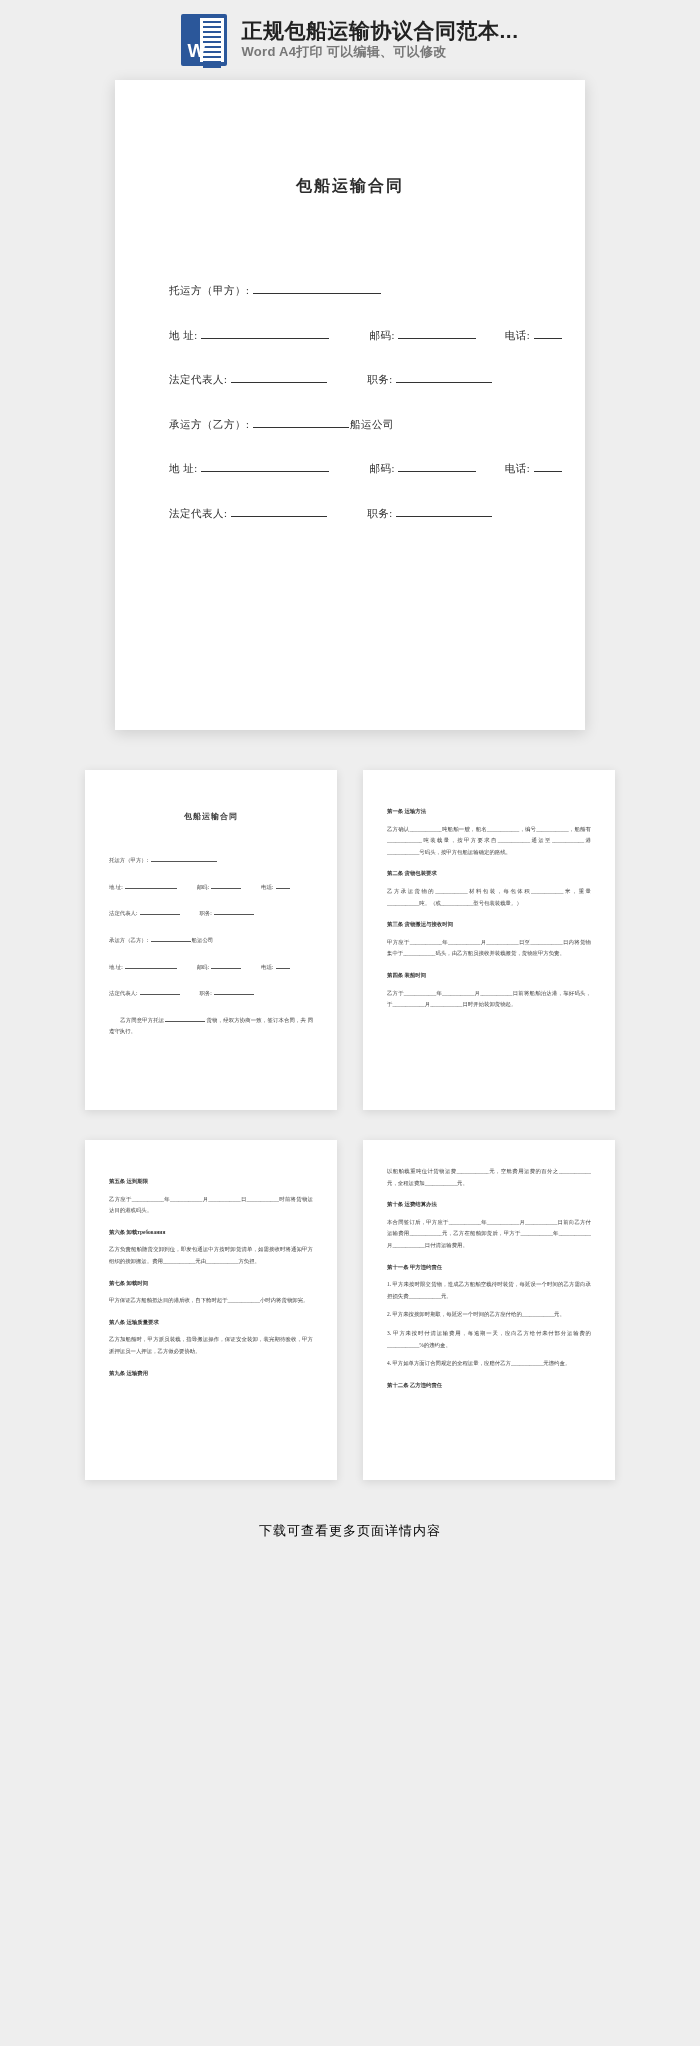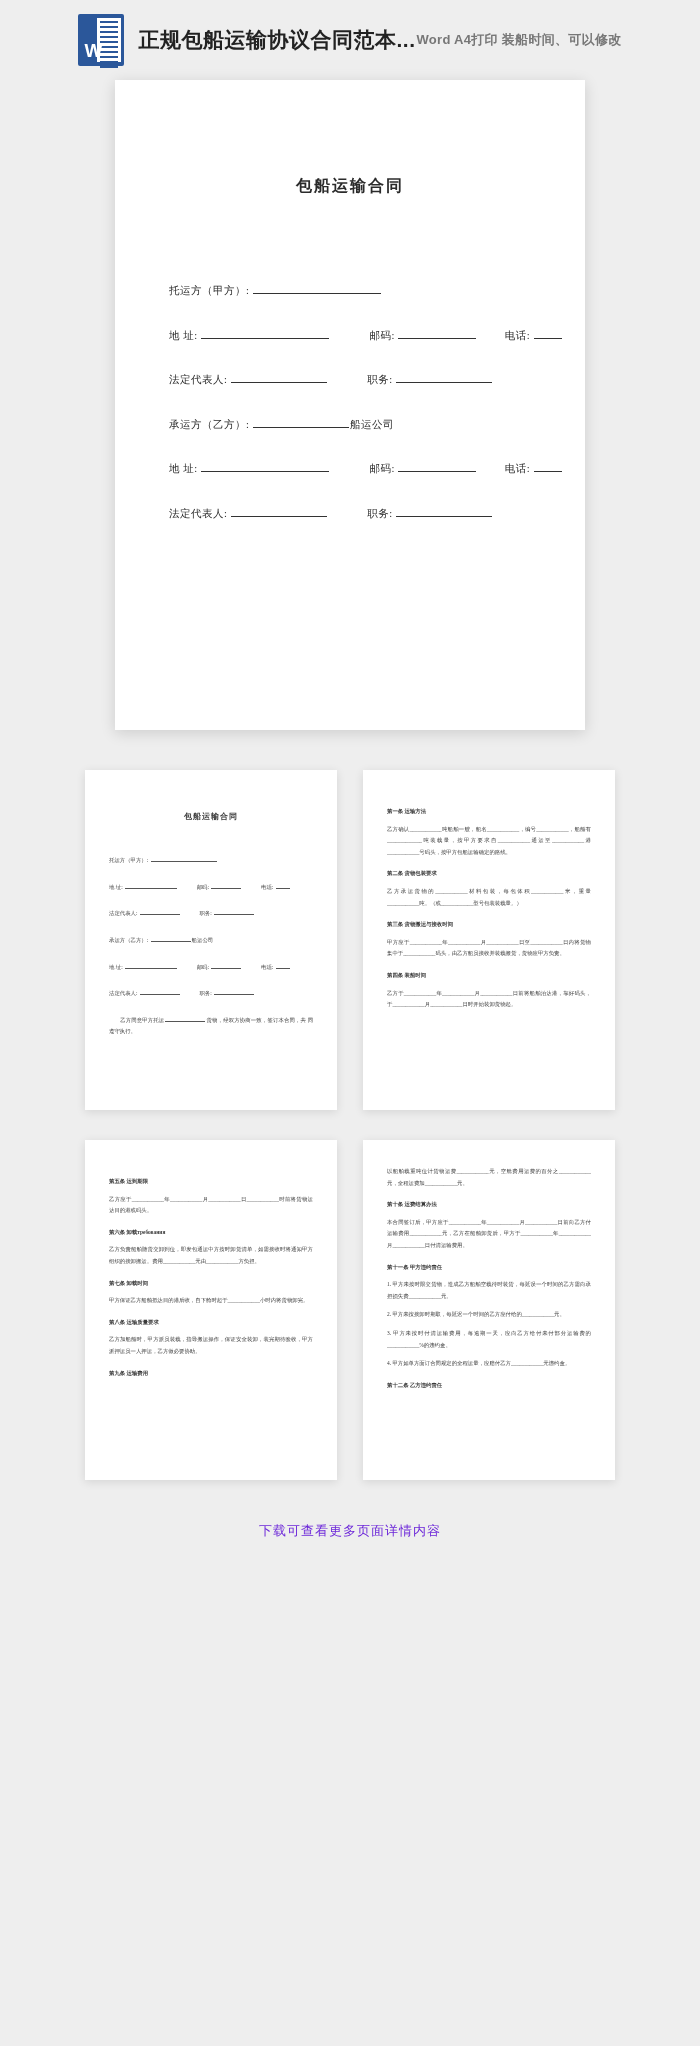--- a/index.html
+++ b/index.html
@@ -44,21 +44,21 @@
     position: absolute;
     left: 4px; bottom: 6px;
     width: 22px;
     text-align: center;
     color: #ffffff;
     font-size: 19px;
     font-weight: bold;
     font-family: "Liberation Sans", sans-serif;
     line-height: 1;
   }
-  .header-text { display: flex; flex-direction: row; justify-content: center; gap: 1px; align-items: center; }
+  .header-text { display: flex; flex-direction: column; justify-content: center; gap: 1px; }
   .doc-title {
     font-size: 21px;
     font-weight: bold;
     color: #222222;
     letter-spacing: 0.5px;
     line-height: 1.1;
     white-space: nowrap;
   }
   .doc-subtitle {
     font-size: 13px;
@@ -157,21 +157,21 @@
   .tb-xl { width: 66px; }
   .t-gap { display: inline-block; width: 16px; }
   .t-para { margin-bottom: 7px; text-align: justify; }
   .t-head { font-weight: bold; margin: 10px 0 6px 0; }
   .t-indent { display: inline-block; width: 11px; }
 
   
   .footer {
     text-align: center;
     font-size: 13px;
-    color: #6d28d9;
+    color: #000000;
     padding-top: 8px;
     letter-spacing: 1px;
   }
 </style>
 </head>
 <body>
 
 <div class="header">
   <div class="word-icon">
     <div class="sheet">
@@ -183,21 +183,21 @@
         <i></i>
         <i></i>
         <i></i>
         <i></i>
         <i></i>
     </div>
     <div class="wletter">W</div>
   </div>
   <div class="header-text">
     <div class="doc-title">正规包船运输协议合同范本...</div>
-    <div class="doc-subtitle">Word A4打印 装船时间、可以修改</div>
+    <div class="doc-subtitle">Word A4打印 可以编辑、可以修改</div>
   </div>
 </div>
 
 <div class="hero-wrap">
   <div class="page-hero">
     <div class="hero-title">包船运输合同</div>
     <div class="hero-body">
 
       <div class="f-row">
         <span class="lbl">托运方（甲方）:</span>

